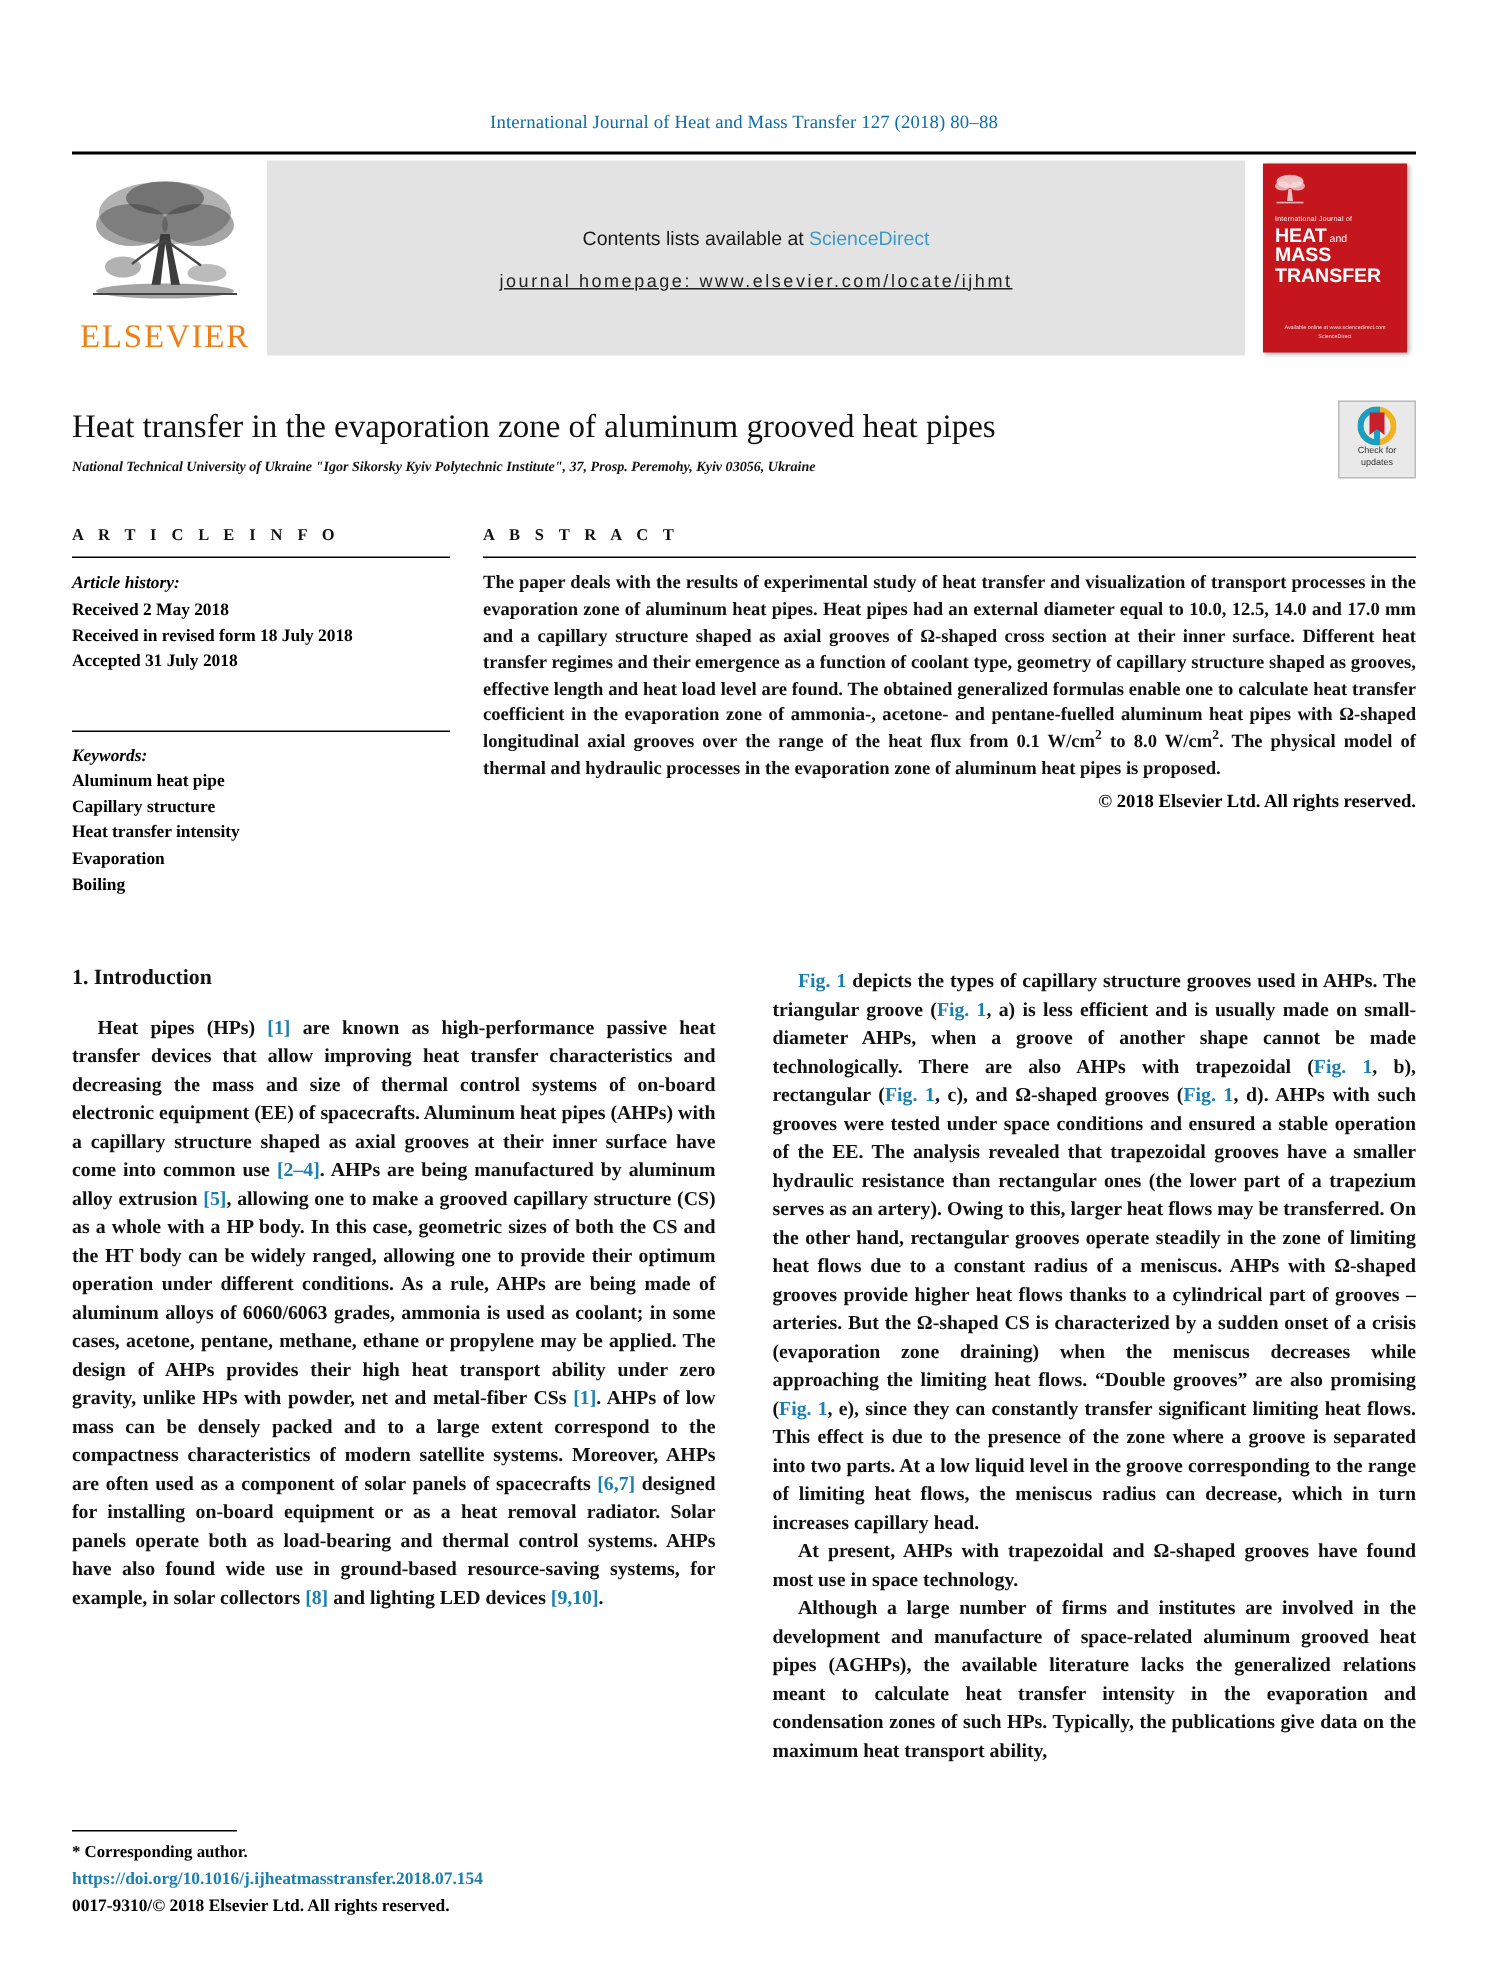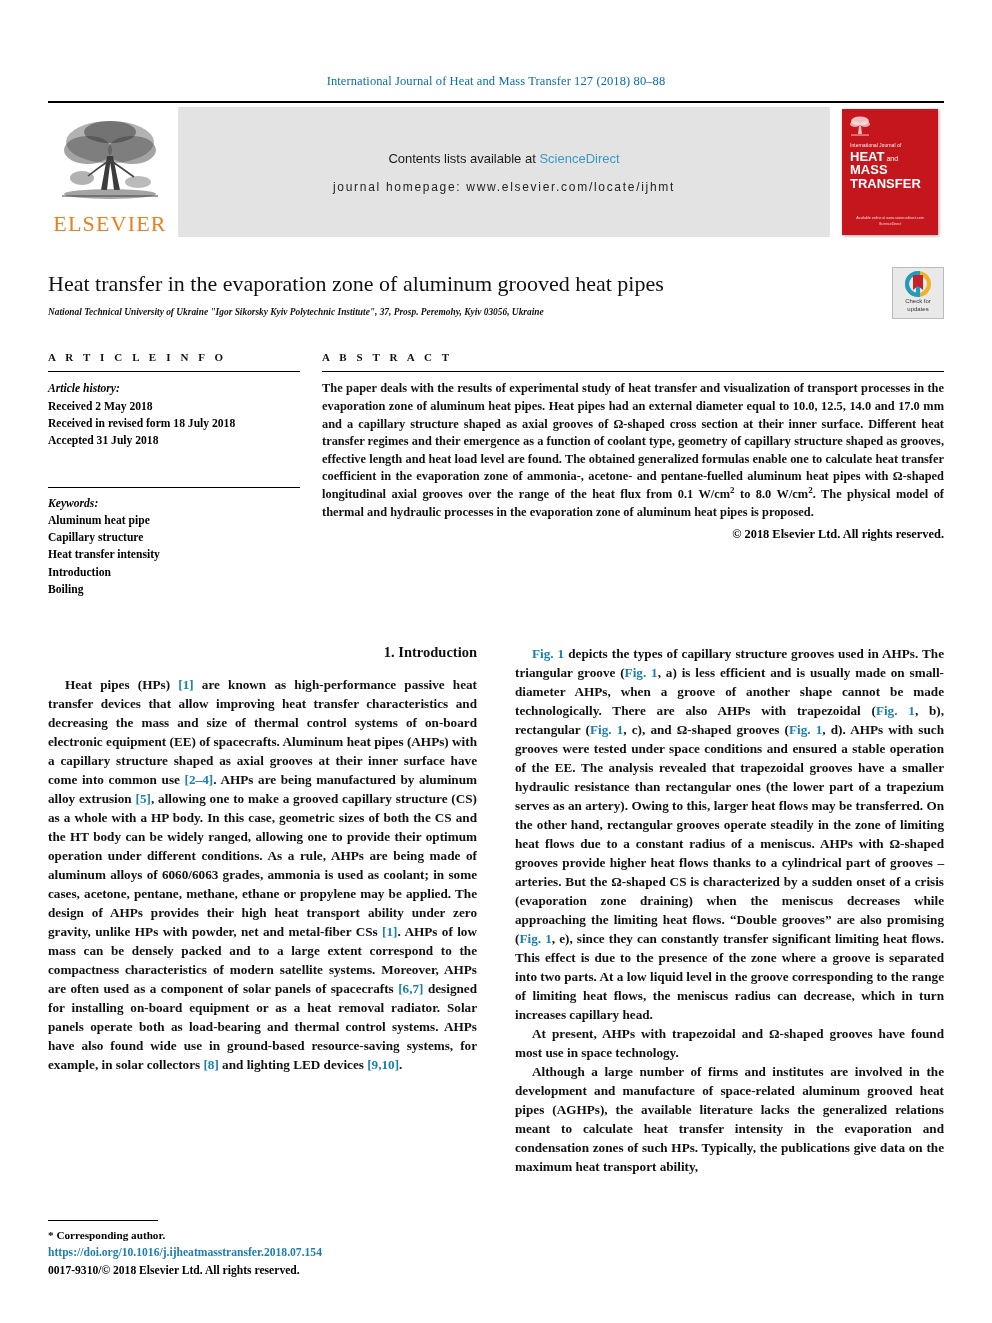--- a/index.html
+++ b/index.html
@@ -84,20 +84,21 @@
     font-size: 28px;
     color: #111;
     letter-spacing: 0.2px;
     margin-bottom: 16px;
   }
   .homepage-line {
     font-family: "Liberation Sans", sans-serif;
     font-size: 12px;
     letter-spacing: 1.7px;
     color: #222;
+    text-decoration: underline;
   }
   .cover-thumb {
     flex: 0 0 108px;
     width: 108px;
     display: flex;
     align-items: center;
     justify-content: center;
   }
   .cover-inner {
     width: 96px;
@@ -259,21 +260,20 @@
     display: flex;
     gap: 38px;
   }
   .bcol { flex: 1 1 0; position: relative; }
   h2.section-title {
     font-family: "Liberation Serif", serif;
     font-size: 14.5px;
     font-weight: bold;
     margin: 0 0 14px 0;
     color: #111;
-    text-align: right;
   }
   .para {
     font-size: 13.2px;
     line-height: 1.44;
     text-align: justify;
     text-indent: 17px;
     margin: 0 0 0 0;
     font-weight: bold;
     color: #111;
     hyphens: auto;
@@ -385,21 +385,21 @@
       <div class="meta-label">Article history:</div>
       <div class="meta-line">Received 2 May 2018</div>
       <div class="meta-line">Received in revised form 18 July 2018</div>
       <div class="meta-line">Accepted 31 July 2018</div>
       <div class="kw-gap"></div>
       <div class="rule-thin"></div>
       <div class="meta-label">Keywords:</div>
       <div class="meta-line">Aluminum heat pipe</div>
       <div class="meta-line">Capillary structure</div>
       <div class="meta-line">Heat transfer intensity</div>
-      <div class="meta-line">Introduction</div>
+      <div class="meta-line">Evaporation</div>
       <div class="meta-line">Boiling</div>
     </div>
 
     <div class="col-abs">
       <div class="sec-head">A B S T R A C T</div>
       <div class="rule-thick"></div>
       <div class="abs-body">
         <span>The paper deals with the results of experimental study of heat transfer and visualization of transport processes in the evaporation zone of aluminum heat pipes. Heat pipes had an external diameter equal to 10.0, 12.5, 14.0 and 17.0 mm and a capillary structure shaped as axial grooves of Ω-shaped cross section at their inner surface. Different heat transfer regimes and their emergence as a function of coolant type, geometry of capillary structure shaped as grooves, effective length and heat load level are found. The obtained generalized formulas enable one to calculate heat transfer coefficient in the evaporation zone of ammonia-, acetone- and pentane-fuelled aluminum heat pipes with Ω-shaped longitudinal axial grooves over the range of the heat flux from 0.1 W/cm</span><sup>2</sup><span> to 8.0 W/cm</span><sup>2</sup><span>. The physical model of thermal and hydraulic processes in the evaporation zone of aluminum heat pipes is proposed.</span>
       </div>
       <div class="abs-copy">© 2018 Elsevier Ltd. All rights reserved.</div>

